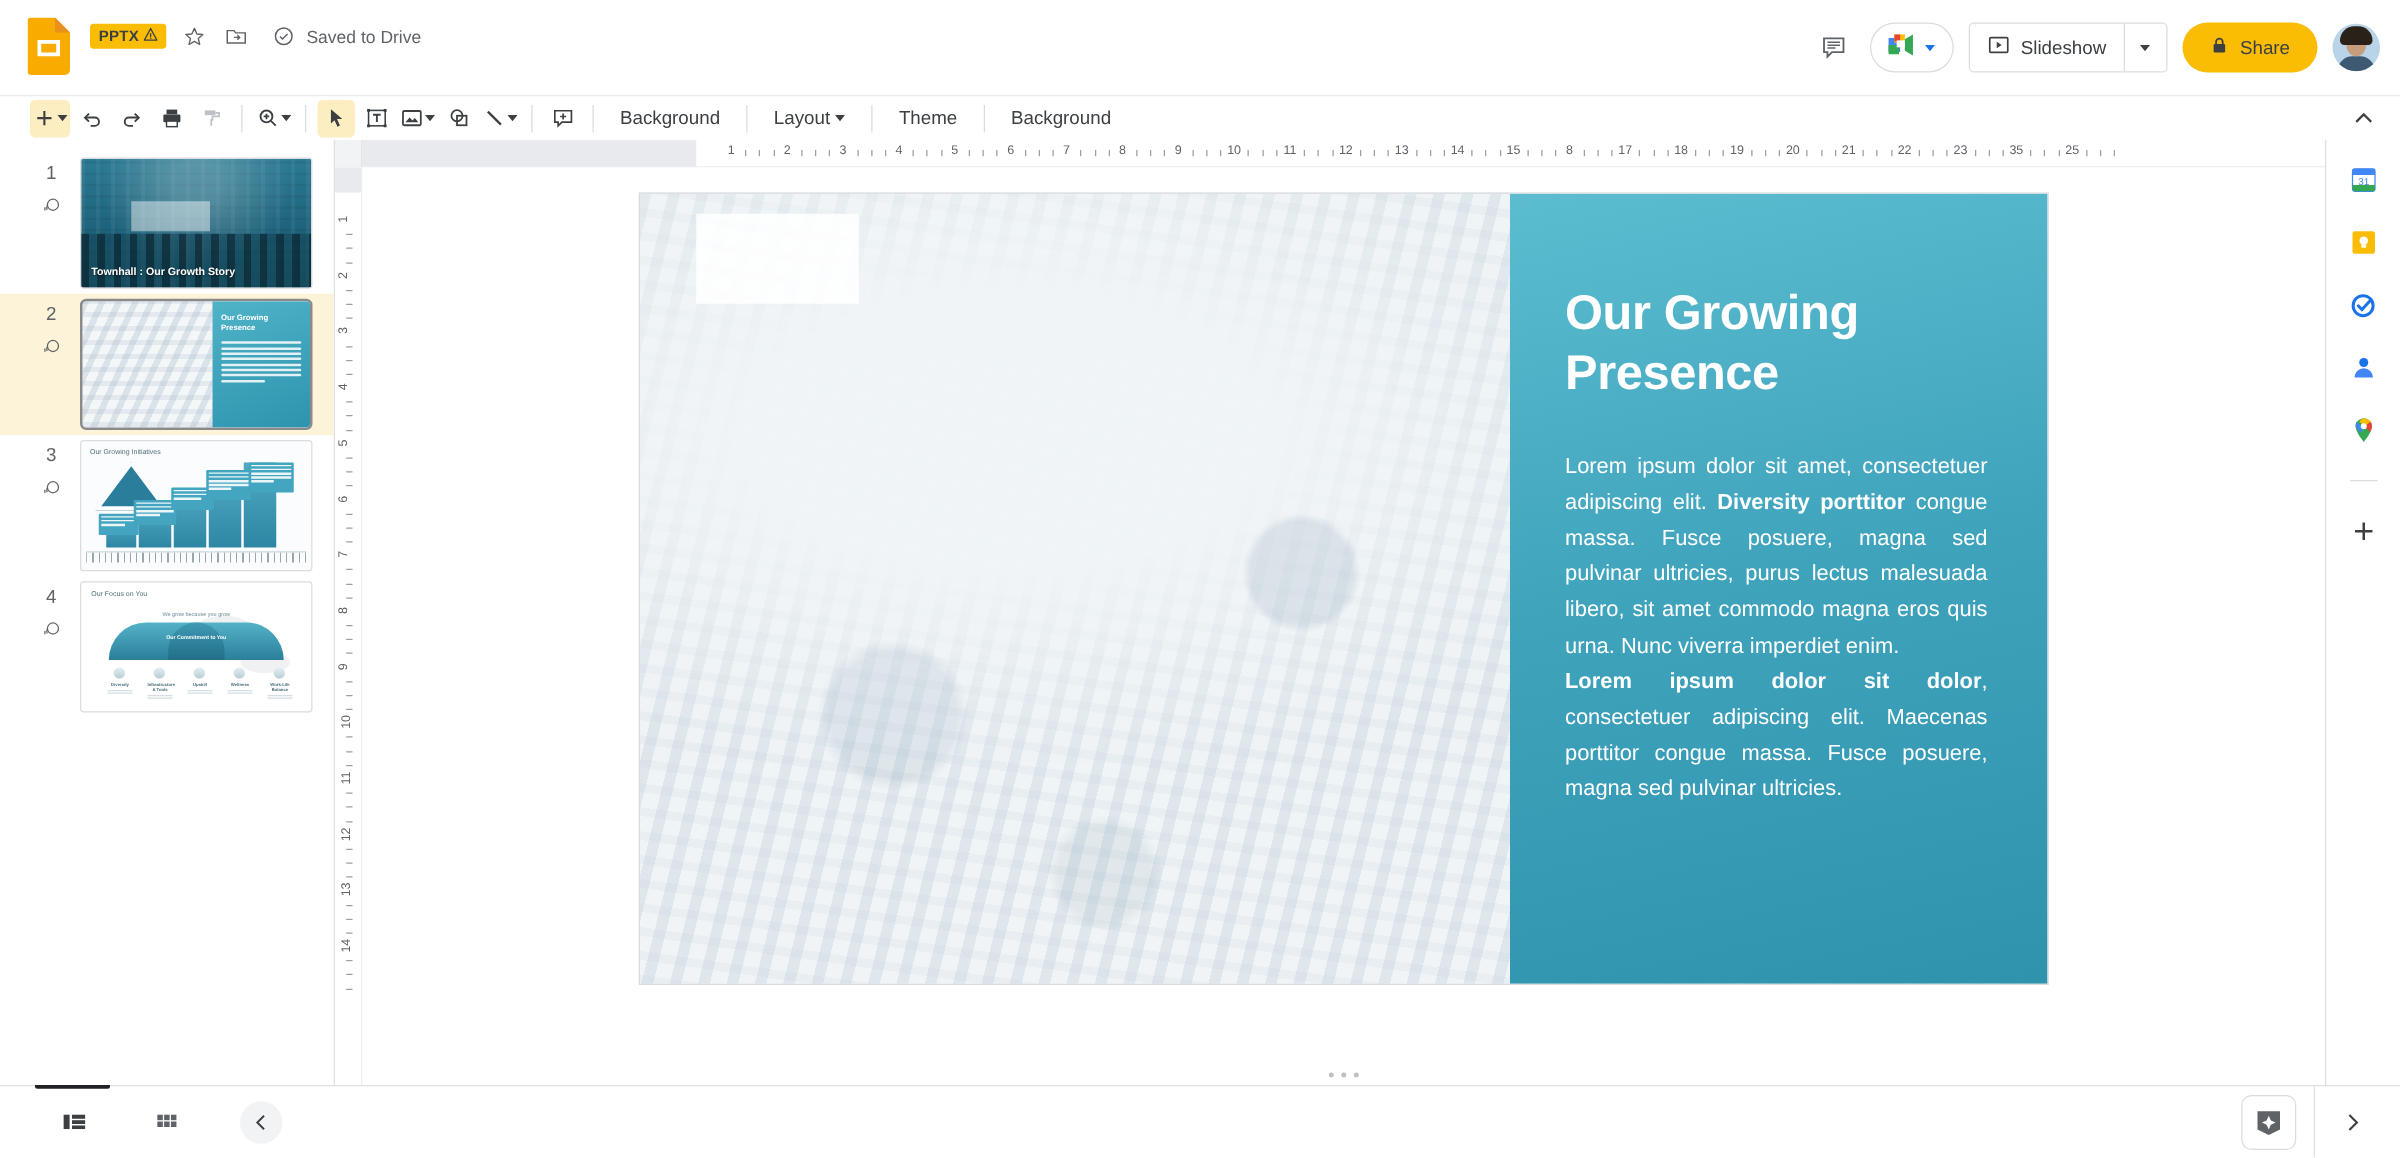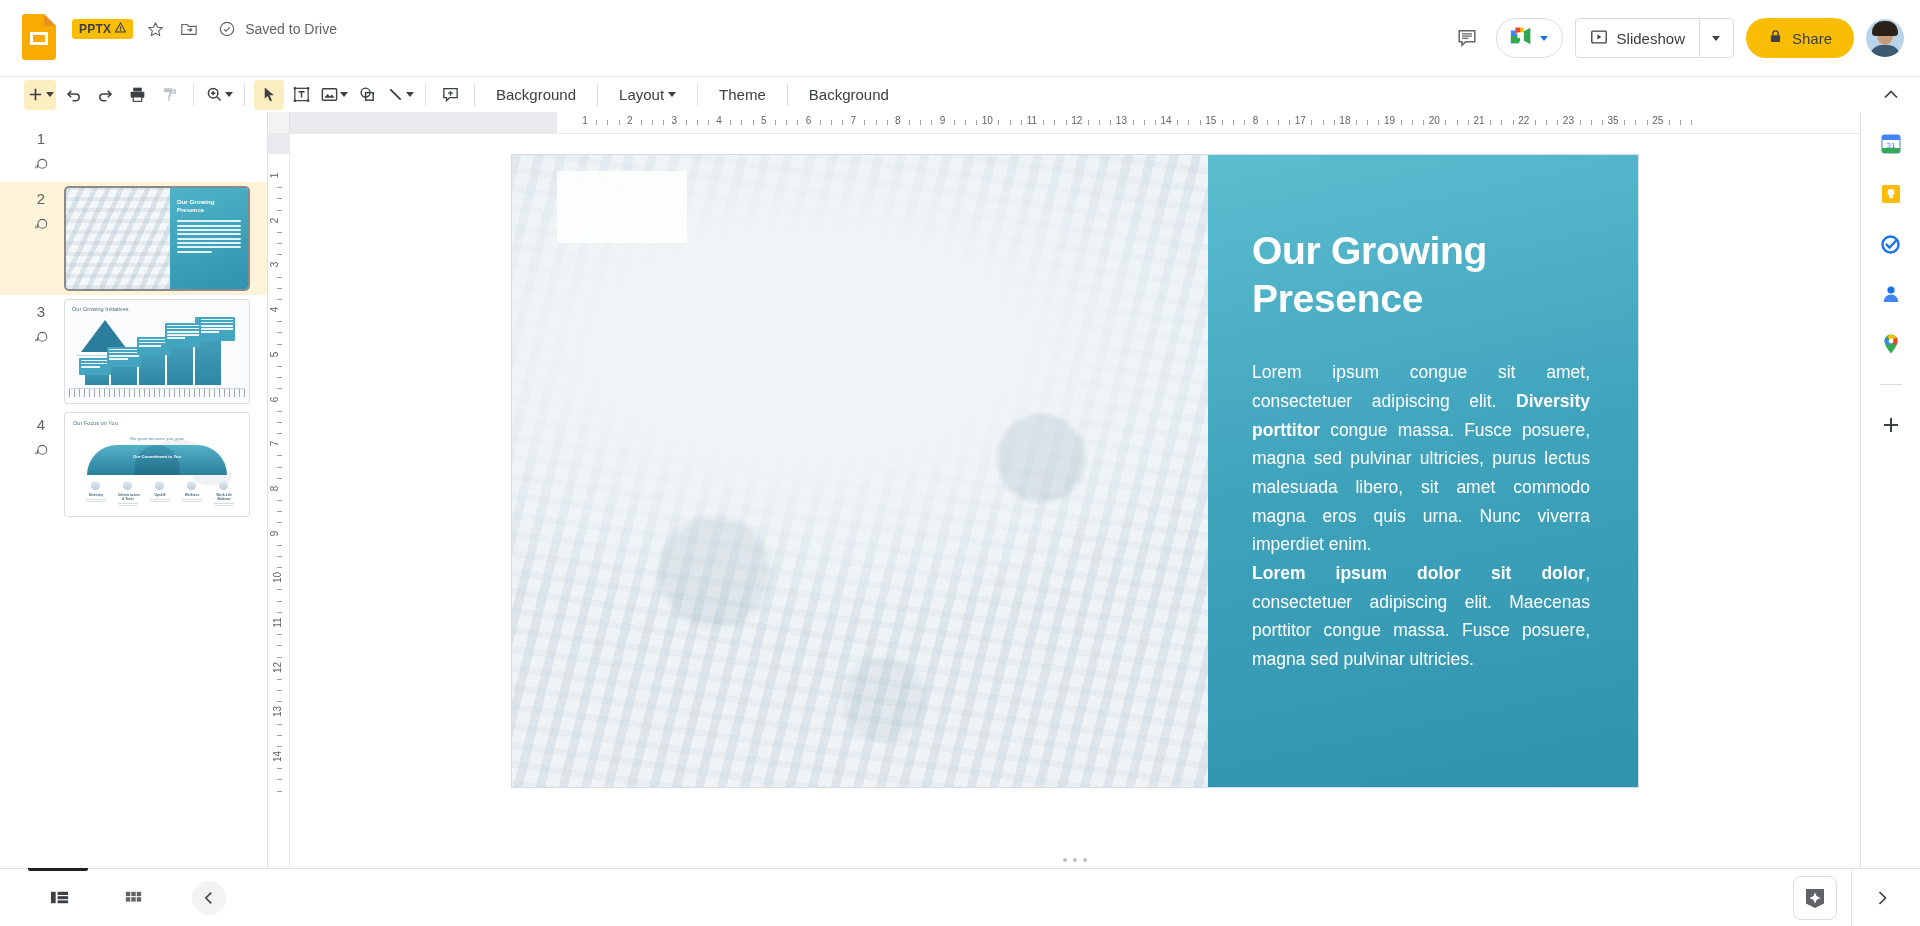--- a/index.html
+++ b/index.html
@@ -421,20 +421,26 @@
       <div class="thumb-row">
         <div class="thumb-meta">
           <span class="thumb-num">1</span>
           <span class="layout-ico">
             <svg width="17" height="17" viewBox="0 0 20 20">
                 <ellipse cx="11" cy="8" rx="5.2" ry="5.2" fill="none" stroke="#5f6368" stroke-width="1.2"></ellipse>
                 <path d="M5.6 8.6a5.2 5.2 0 0 0 0 4.2" fill="none" stroke="#5f6368" stroke-width="1.2"></path>
                 <path d="M3.6 10.4a5.2 5.2 0 0 0 0 3" fill="none" stroke="#5f6368" stroke-width="1.2"></path>
               </svg>
           </span>
+        </div>
+        <div class="thumb t1">
+          <div class="room"></div>
+          <div class="screen"></div>
+          <div class="crowd"></div>
+          <div class="ttl">Townhall : Our Growth Story</div>
         </div>
       </div>
 
       <div class="thumb-row selected">
         <div class="thumb-meta">
           <span class="thumb-num">2</span>
           <span class="layout-ico">
             <svg width="17" height="17" viewBox="0 0 20 20">
                 <ellipse cx="11" cy="8" rx="5.2" ry="5.2" fill="none" stroke="#5f6368" stroke-width="1.2"></ellipse>
                 <path d="M5.6 8.6a5.2 5.2 0 0 0 0 4.2" fill="none" stroke="#5f6368" stroke-width="1.2"></path>
@@ -740,21 +746,21 @@
         <div class="stage">
           <div class="slide">
             <div class="bgphoto"></div>
             <div class="bgphoto2"></div>
             <div class="whitebox"></div>
 
             <div class="panel">
               <div class="slide-title">Our Growing Presence</div>
               <div class="slide-body">
                 <p>
-                  <span>Lorem ipsum congue sit amet, consectetuer adipiscing elit. </span><b>Diversity porttitor</b><span> congue massa. Fusce posuere, magna sed pulvinar ultricies, purus lectus malesuada libero, sit amet commodo magna eros quis urna. Nunc viverra imperdiet enim.</span>
+                  <span>Lorem ipsum dolor sit amet, consectetuer adipiscing elit. </span><b>Diversity porttitor</b><span> congue massa. Fusce posuere, magna sed pulvinar ultricies, purus lectus malesuada libero, sit amet commodo magna eros quis urna. Nunc viverra imperdiet enim.</span>
                 </p>
                 <p>
                   <b>Lorem ipsum dolor sit dolor</b><span>, consectetuer adipiscing elit. Maecenas porttitor congue massa. Fusce posuere, magna sed pulvinar ultricies.</span>
                 </p>
               </div>
             </div>
           </div>
           <div class="pagedots">
               <i></i>
               <i></i>

